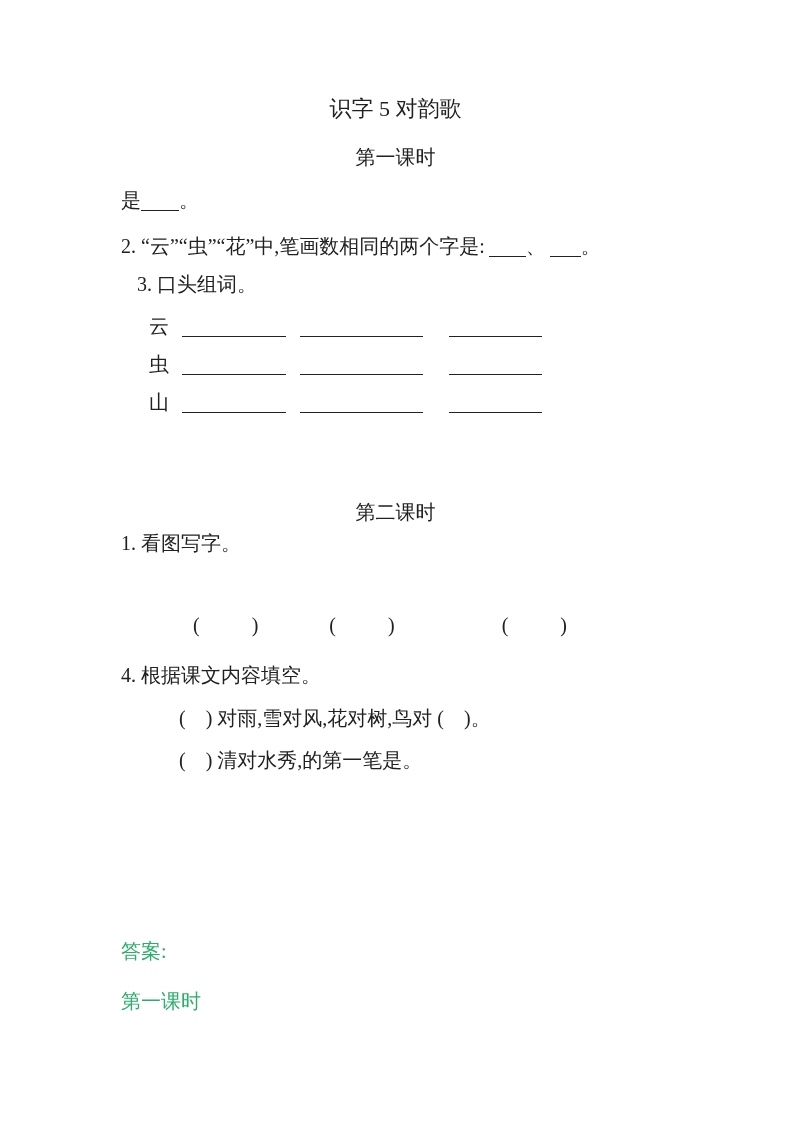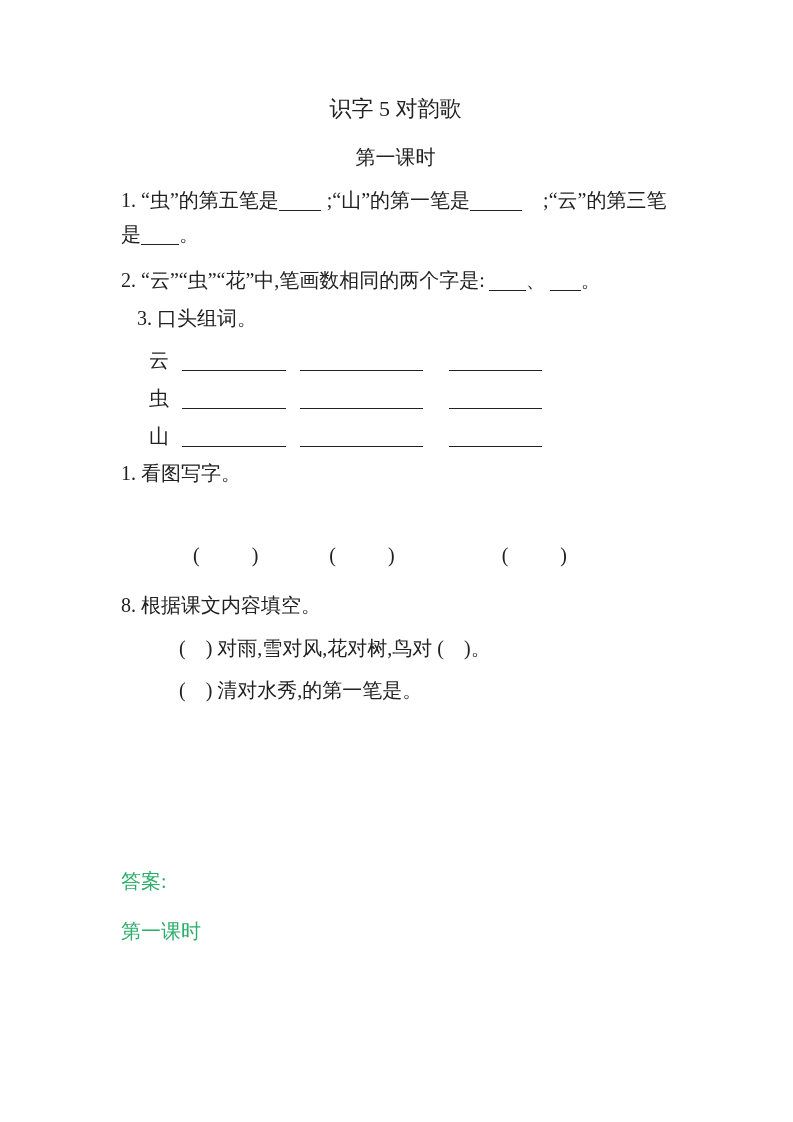--- a/index.html
+++ b/index.html
@@ -103,23 +103,20 @@
 <body>
 
 <div class="page">
 
   <h1 class="doc-title t">识字 5 对韵歌</h1>
 
   <h2 class="lesson-heading t">第一课时</h2>
 
   <div class="q1-block">
     <p class="q-line">
-      <span class="t">1. “虫”的第五笔是</span><span class="blank b-42"></span><span class="t">;“山”的第一笔是</span><span class="blank b-52"></span><span class="t"> ;“云”的第三笔</span>
-    </p>
-    <p class="q-line">
       <span class="t">是</span><span class="blank b-38"></span><span class="t">。</span>
     </p>
   </div>
 
   <p class="q-line q2-line">
     <span class="t">2. “云”“虫”“花”中,笔画数相同的两个字是:</span><span class="blank b-37"></span><span class="t">、</span><span class="blank b-31"></span><span class="t">。</span>
   </p>
 
   <p class="q-line q3-line t">3. 口头组词。</p>
 
@@ -128,30 +125,31 @@
       <span class="word-char t">云</span><span class="blank wb1"></span><span class="blank wb2"></span><span class="blank wb3"></span>
     </div>
     <div class="word-row">
       <span class="word-char t">虫</span><span class="blank wb1"></span><span class="blank wb2"></span><span class="blank wb3"></span>
     </div>
     <div class="word-row">
       <span class="word-char t">山</span><span class="blank wb1"></span><span class="blank wb2"></span><span class="blank wb3"></span>
     </div>
   </div>
 
+  <h2 class="lesson-heading lesson2-heading t">第二课时</h2>
 
   <p class="q-line l2-q1 t">1. 看图写字。</p>
 
   <div class="paren-row">
     <span class="paren-group pg-1"><span class="t">(</span><span class="paren-gap"></span><span class="t">)</span></span>
     <span class="paren-group pg-2"><span class="t">(</span><span class="paren-gap"></span><span class="t">)</span></span>
     <span class="paren-group pg-3"><span class="t">(</span><span class="paren-gap"></span><span class="t">)</span></span>
   </div>
 
-  <p class="q-line l2-q2 t">8. 根据课文内容填空。</p>
+  <p class="q-line l2-q2 t">4. 根据课文内容填空。</p>
 
   <p class="sub-line t">(　) 对雨,雪对风,花对树,鸟对 (　)。</p>
   <p class="sub-line t">(　) 清对水秀,的第一笔是。</p>
 
   <p class="answers-label green t">答案:</p>
   <p class="answers-heading green t">第一课时</p>
 
 </div>
 
 </body></html>

